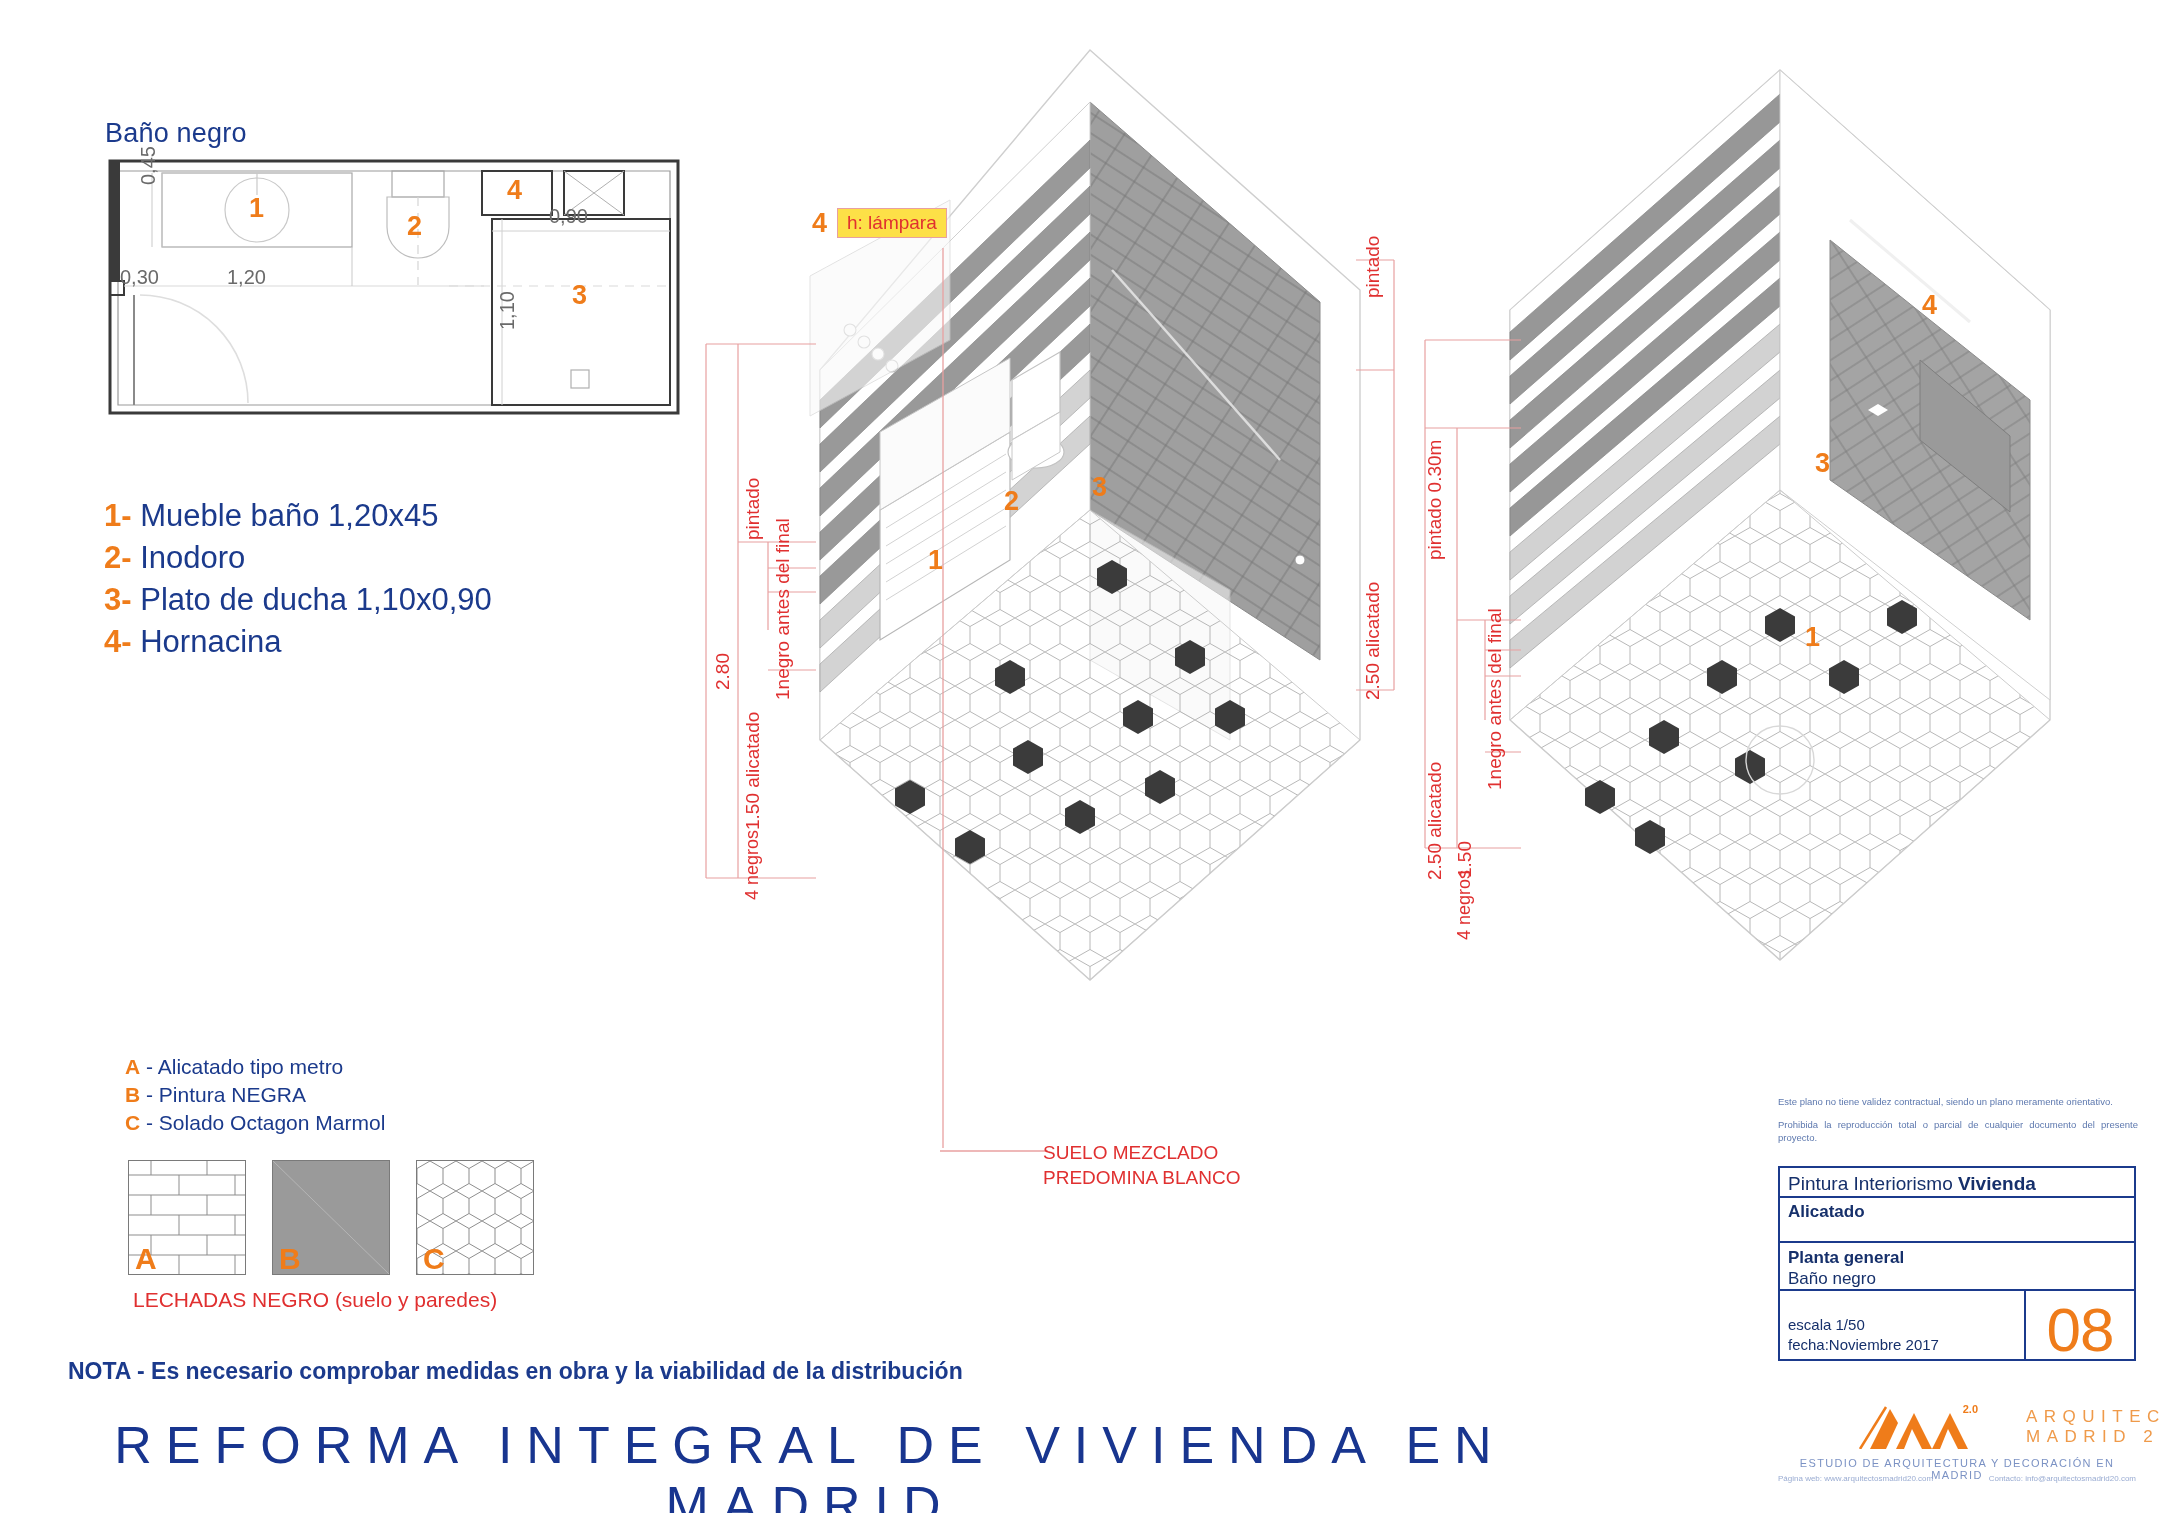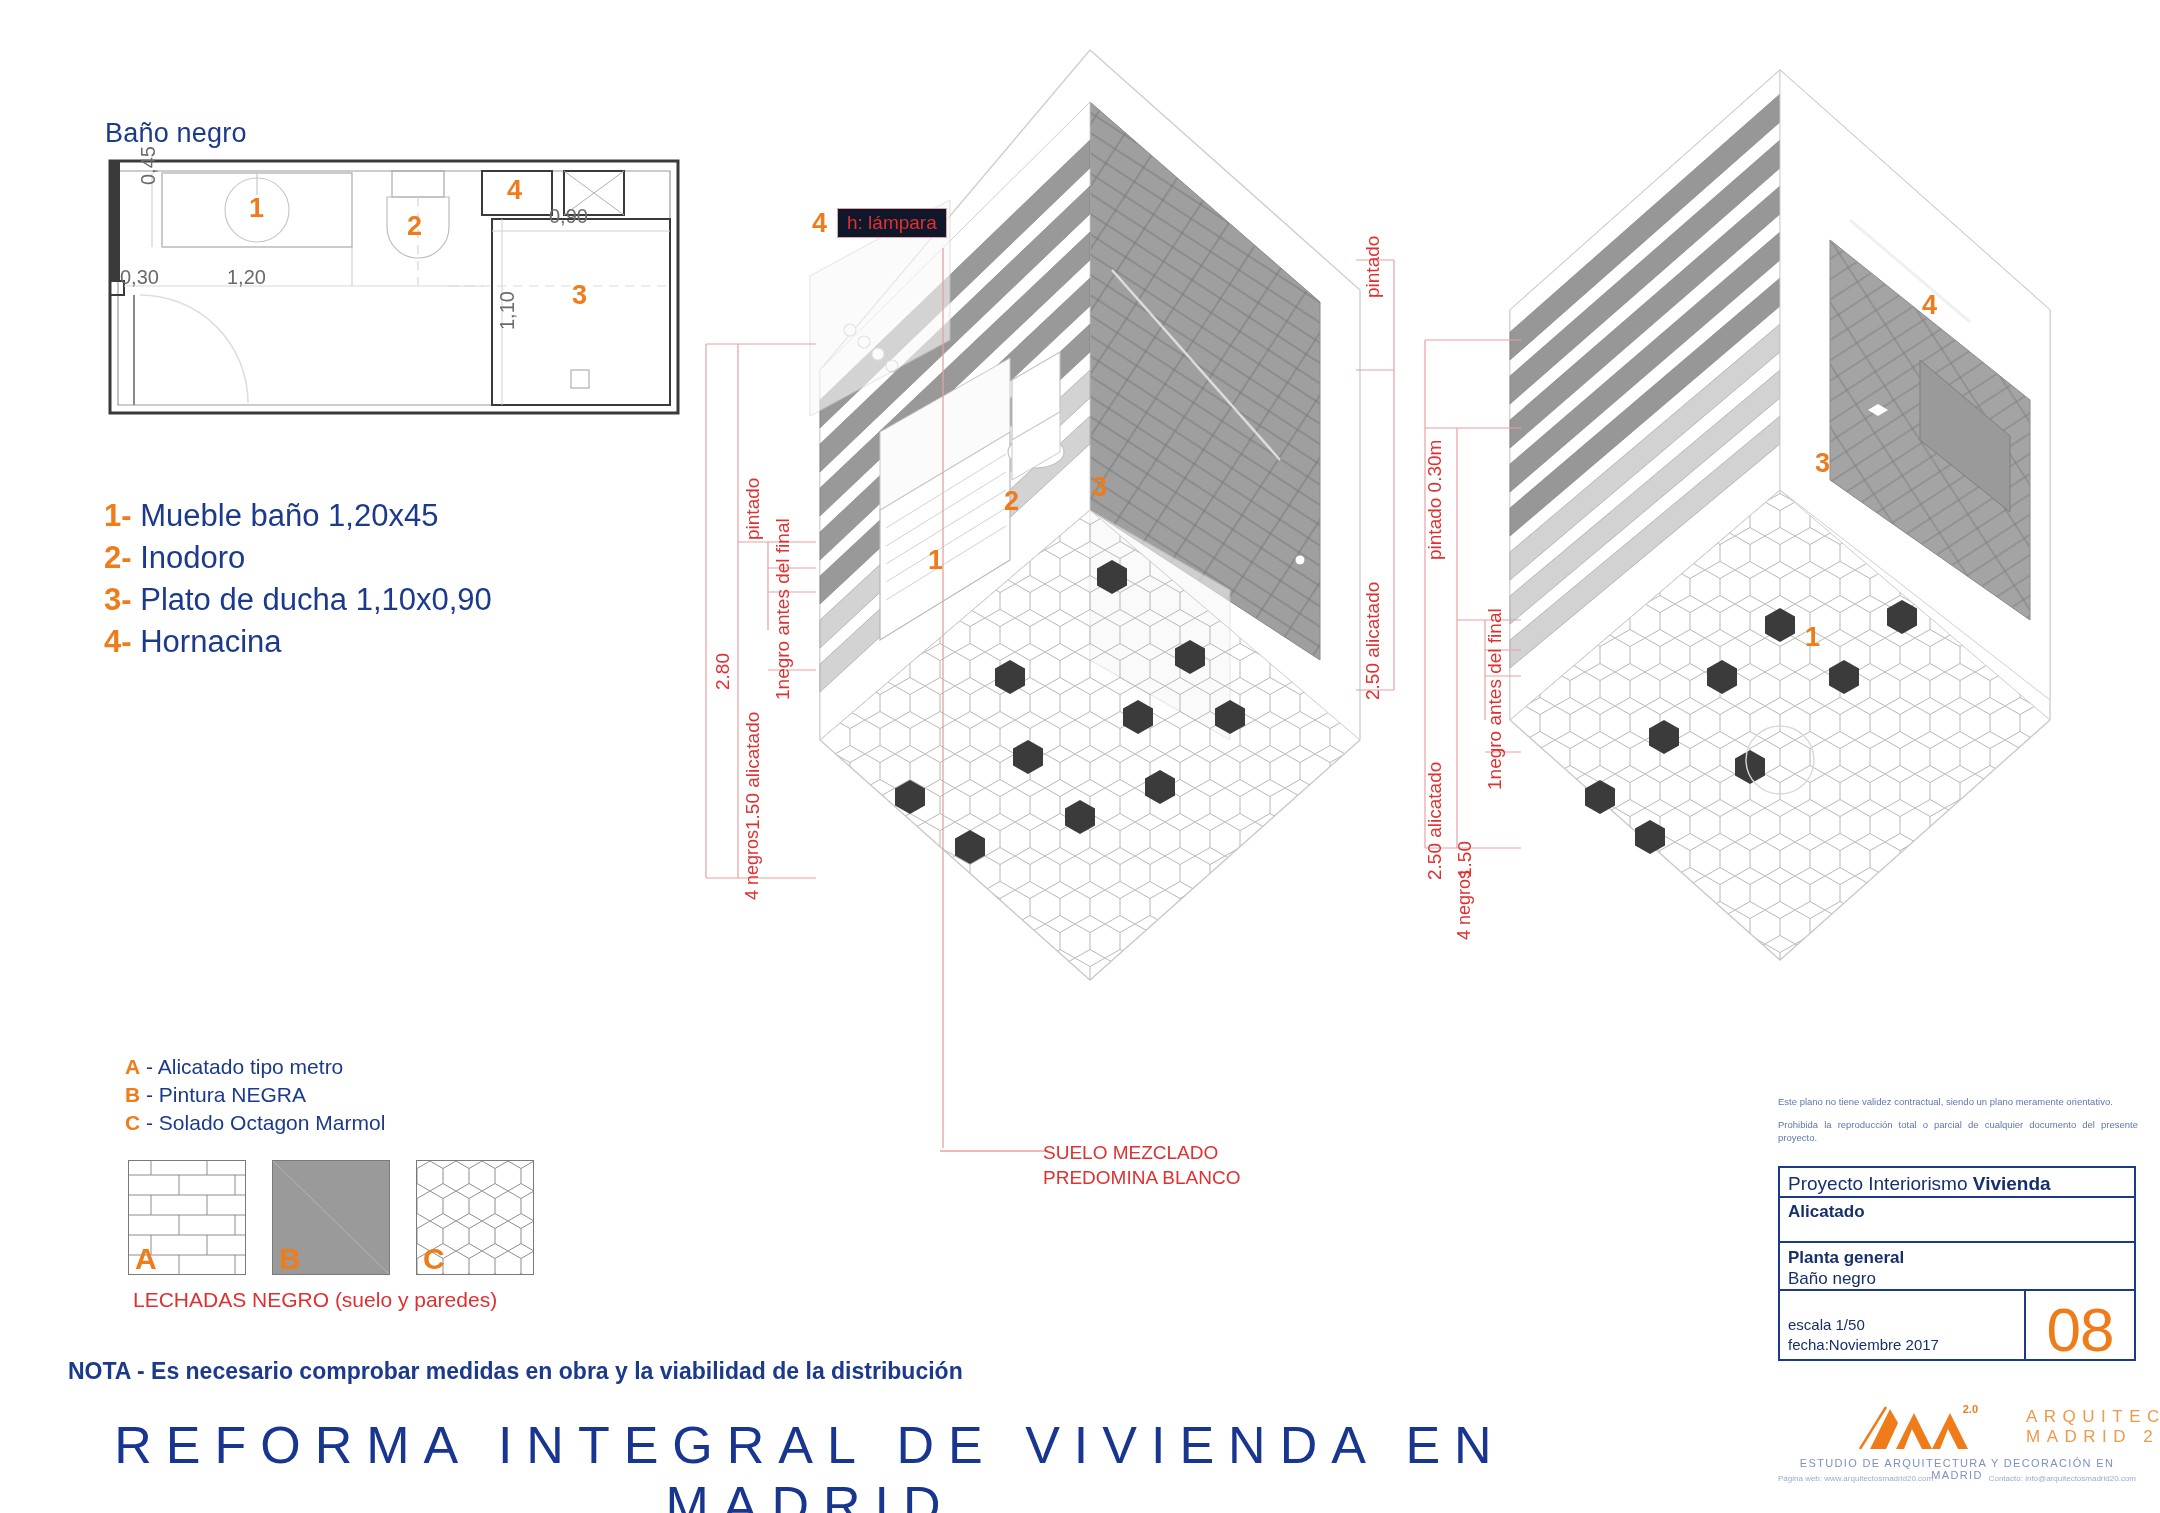--- a/index.html
+++ b/index.html
@@ -63,21 +63,21 @@
   .logo-l2{font-size:17px;letter-spacing:6.5px;color:#ef9a4a;}
   #studio{left:1778px;top:1457px;width:358px;font-size:11px;letter-spacing:1.35px;color:#7b92c4;text-align:center;}
   #contact{left:1778px;top:1474px;width:358px;display:flex;justify-content:space-between;font-size:8px;color:#9aacd2;}
 
   
   .dim{position:absolute;color:#e03030;font-size:19px;white-space:nowrap;
        transform-origin:0 0;}
   .vert{transform:rotate(-90deg);}
 
   .lamp-box{position:absolute;border:1.4px solid #e8a0a0;padding:3px 9px;
-            font-size:19px;color:#e03030;background:#0f172a;}
+            font-size:19px;color:#e03030;background:#fde047;}
 
   .floor-note{position:absolute;font-size:19px;line-height:25px;color:#e03030;}
 
   
   .callout{position:absolute;color:#ef7c1a;font-size:27px;font-weight:bold;}
 </style>
 </head>
 <body>
 
 <div class="abs" id="plan-title">Baño negro</div>
@@ -386,21 +386,21 @@
 <div class="dim vert" style="left:1454px;top:940px;font-size:18px;">4 negros</div>
 <div class="dim vert" style="left:1484px;top:790px;">1negro antes del final</div>
 
 <div class="abs" id="disc">
   <p>Este plano no tiene validez contractual, siendo un plano meramente orientativo.</p>
   <p>Prohibida la reproducción total o parcial de cualquier documento del presente proyecto.</p>
 </div>
 
 <div class="abs" id="tb">
   <div class="tb-row" id="tb-r1">
-    <span>Proyecto Interiorismo </span><b>Vivienda</b>
+    <span>Pintura Interiorismo </span><b>Vivienda</b>
   </div>
   <div class="tb-row" id="tb-r2">Alicatado</div>
   <div class="tb-row" id="tb-r3">
     <b>Planta general</b><br>
     <span>Baño negro</span>
   </div>
   <div class="tb-row" id="tb-r4">
     <div id="tb-r4-left">
       <div>escala 1/50</div>
       <div>fecha:Noviembre 2017</div>

